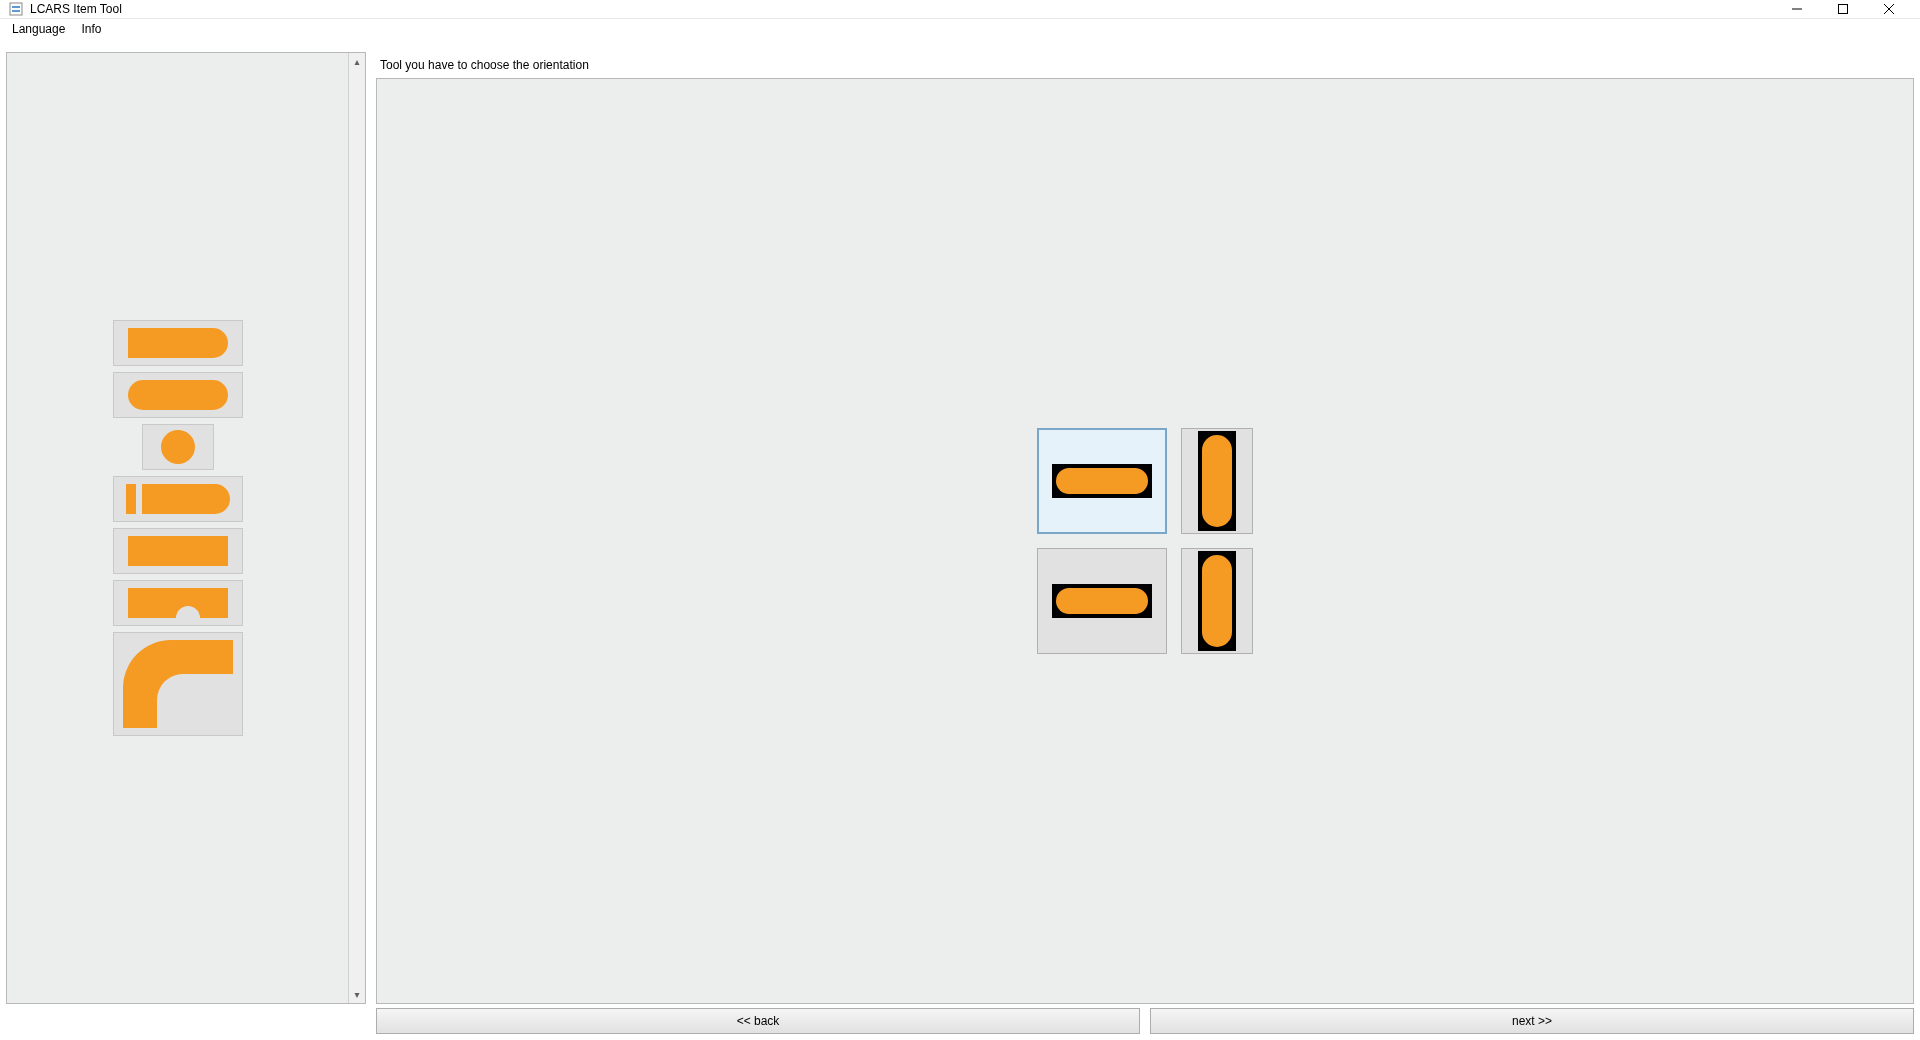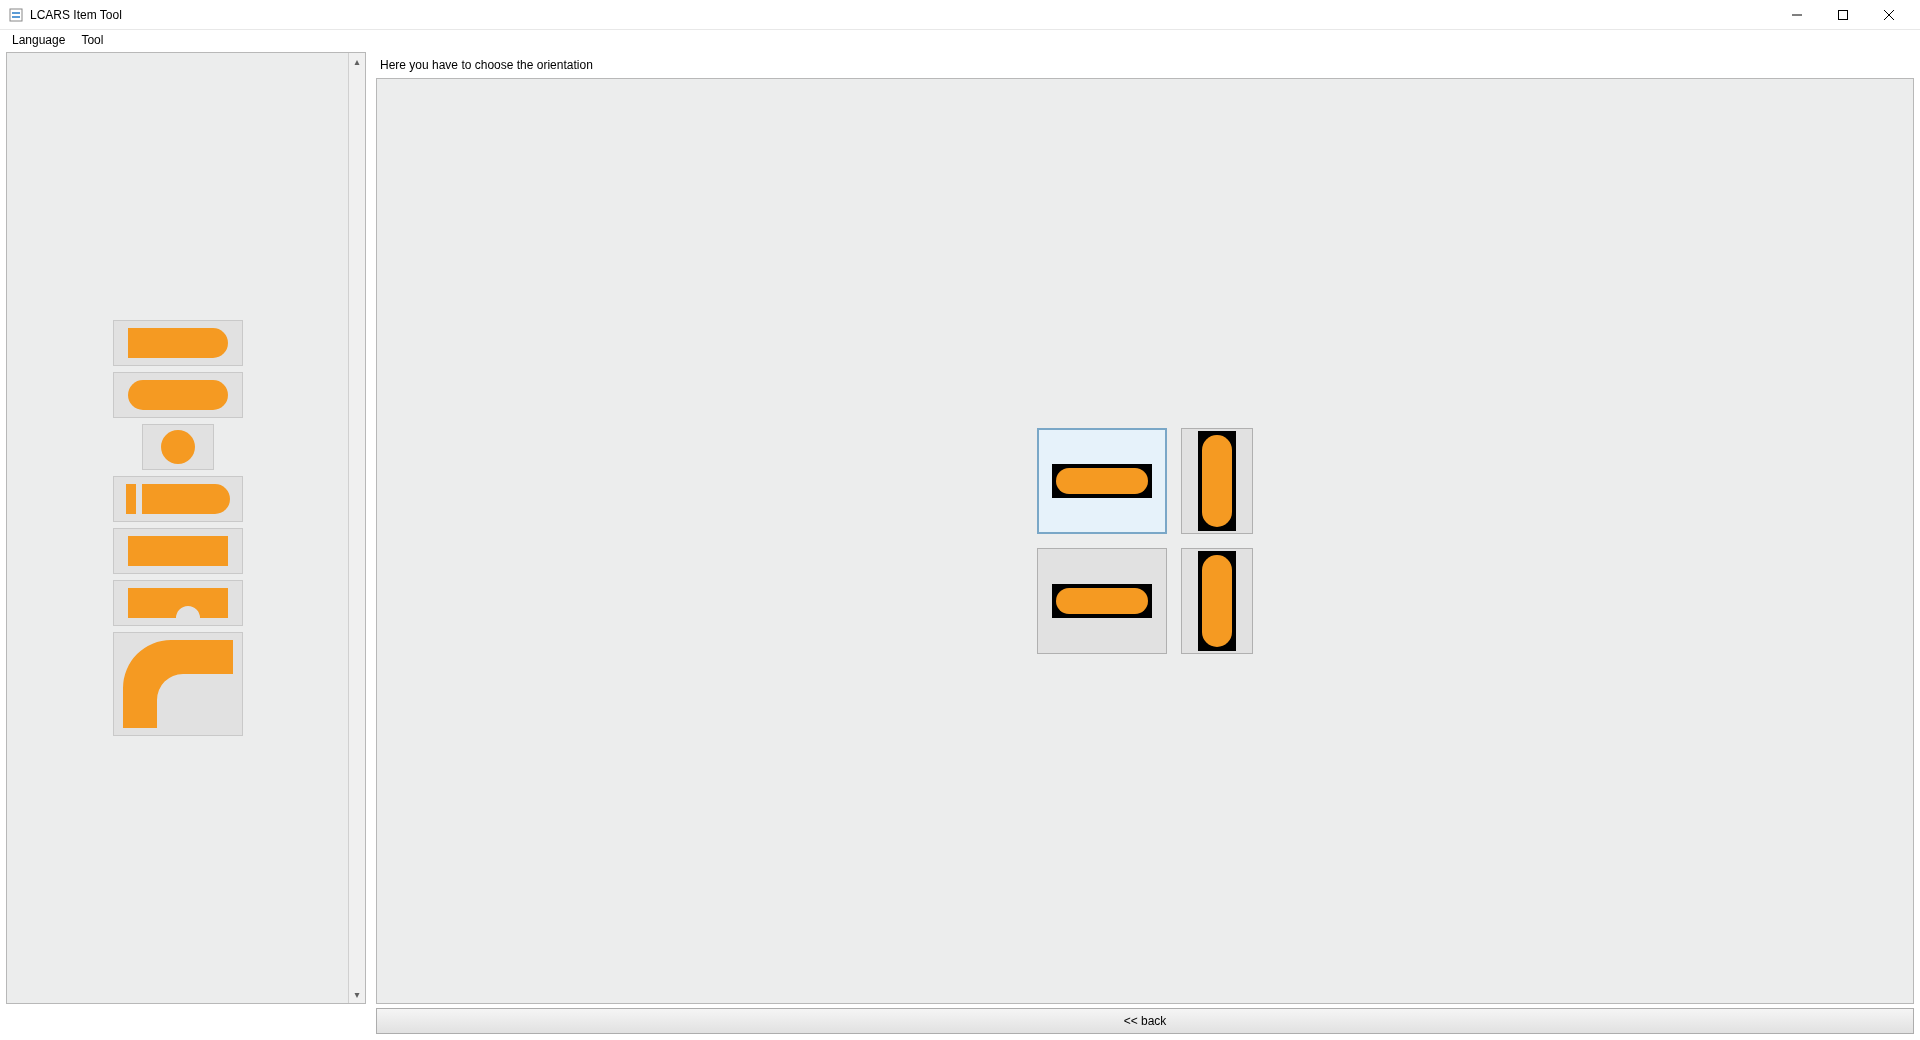--- a/index.html
+++ b/index.html
@@ -1,19 +1,19 @@
 <!DOCTYPE html>
 <html><head>
 <meta charset="utf-8">
 <style>
 * { margin: 0; padding: 0; box-sizing: border-box; }
 html, body { width: 1920px; height: 1040px; overflow: hidden; font-family: "Segoe UI", Tahoma, sans-serif; font-size: 12px; background: #fff; color: #000; }
 
 
-.titlebar { height: 30px; display: flex; align-items: center; padding: 4px 8px; background: #fff; border-bottom: 1px solid #e8e8e8; }
+.titlebar { height: 19px; display: flex; align-items: center; padding: 4px 8px; background: #fff; border-bottom: 1px solid #e8e8e8; }
 .titlebar .appicon { width: 16px; height: 16px; margin-right: 6px; display: inline-flex; align-items: center; justify-content: center; }
 .titlebar .title { font-size: 12px; }
 .titlebar .spacer { flex: 1; }
 .titlebar .winbtn { width: 46px; height: 30px; display: flex; align-items: center; justify-content: center; }
 
 
 .menubar { height: 20px; display: flex; align-items: center; padding: 0 4px; background: #fff; }
 .menubar .menuitem { padding: 8px 8px; font-size: 12px; }
 
 
@@ -77,21 +77,21 @@
   </div>
   <div class="winbtn close">
     <svg width="10" height="10" viewBox="0 0 10 10">
         <path d="M0 0 L10 10 M10 0 L0 10" stroke="#000" stroke-width="1"></path>
       </svg>
   </div>
 </div>
 
 <div class="menubar">
   <div class="menuitem">Language</div>
-  <div class="menuitem">Tool</div>
+  <div class="menuitem">Info</div>
 </div>
 
 <div class="workarea">
 
   <div class="sidebar">
     <div class="sidebar-content">
 
       <div class="shape-item w1">
         <svg width="100" height="30" viewBox="0 0 100 30">
             <path class="orange" d="M0 0 H85 A15 15 0 0 1 85 30 H0 Z"></path>
@@ -135,21 +135,21 @@
         </svg>
       </div>
     </div>
     <div class="sidebar-scroll">
       <div class="arrow up">▴</div>
       <div class="arrow down">▾</div>
     </div>
   </div>
 
   <div class="mainpanel">
-    <div class="instr">Here you have to choose the orientation</div>
+    <div class="instr">Tool you have to choose the orientation</div>
     <div class="canvas">
       <div class="canvas-grid">
 
         <div class="orient-item h selected">
           <svg width="100" height="34" viewBox="0 0 100 34">
             <rect class="blackbg" x="0" y="0" width="100" height="34"></rect>
             <rect class="orange" x="4" y="4" width="92" height="26" rx="13" ry="13"></rect>
           </svg>
         </div>
 
@@ -173,13 +173,14 @@
             <rect class="orange" x="4" y="4" width="30" height="92" rx="15" ry="15"></rect>
           </svg>
         </div>
       </div>
     </div>
   </div>
 </div>
 
 <div class="bottombar">
   <div class="navbtn">&lt;&lt; back</div>
+  <div class="navbtn">next &gt;&gt;</div>
 </div>
 
 </body></html>

